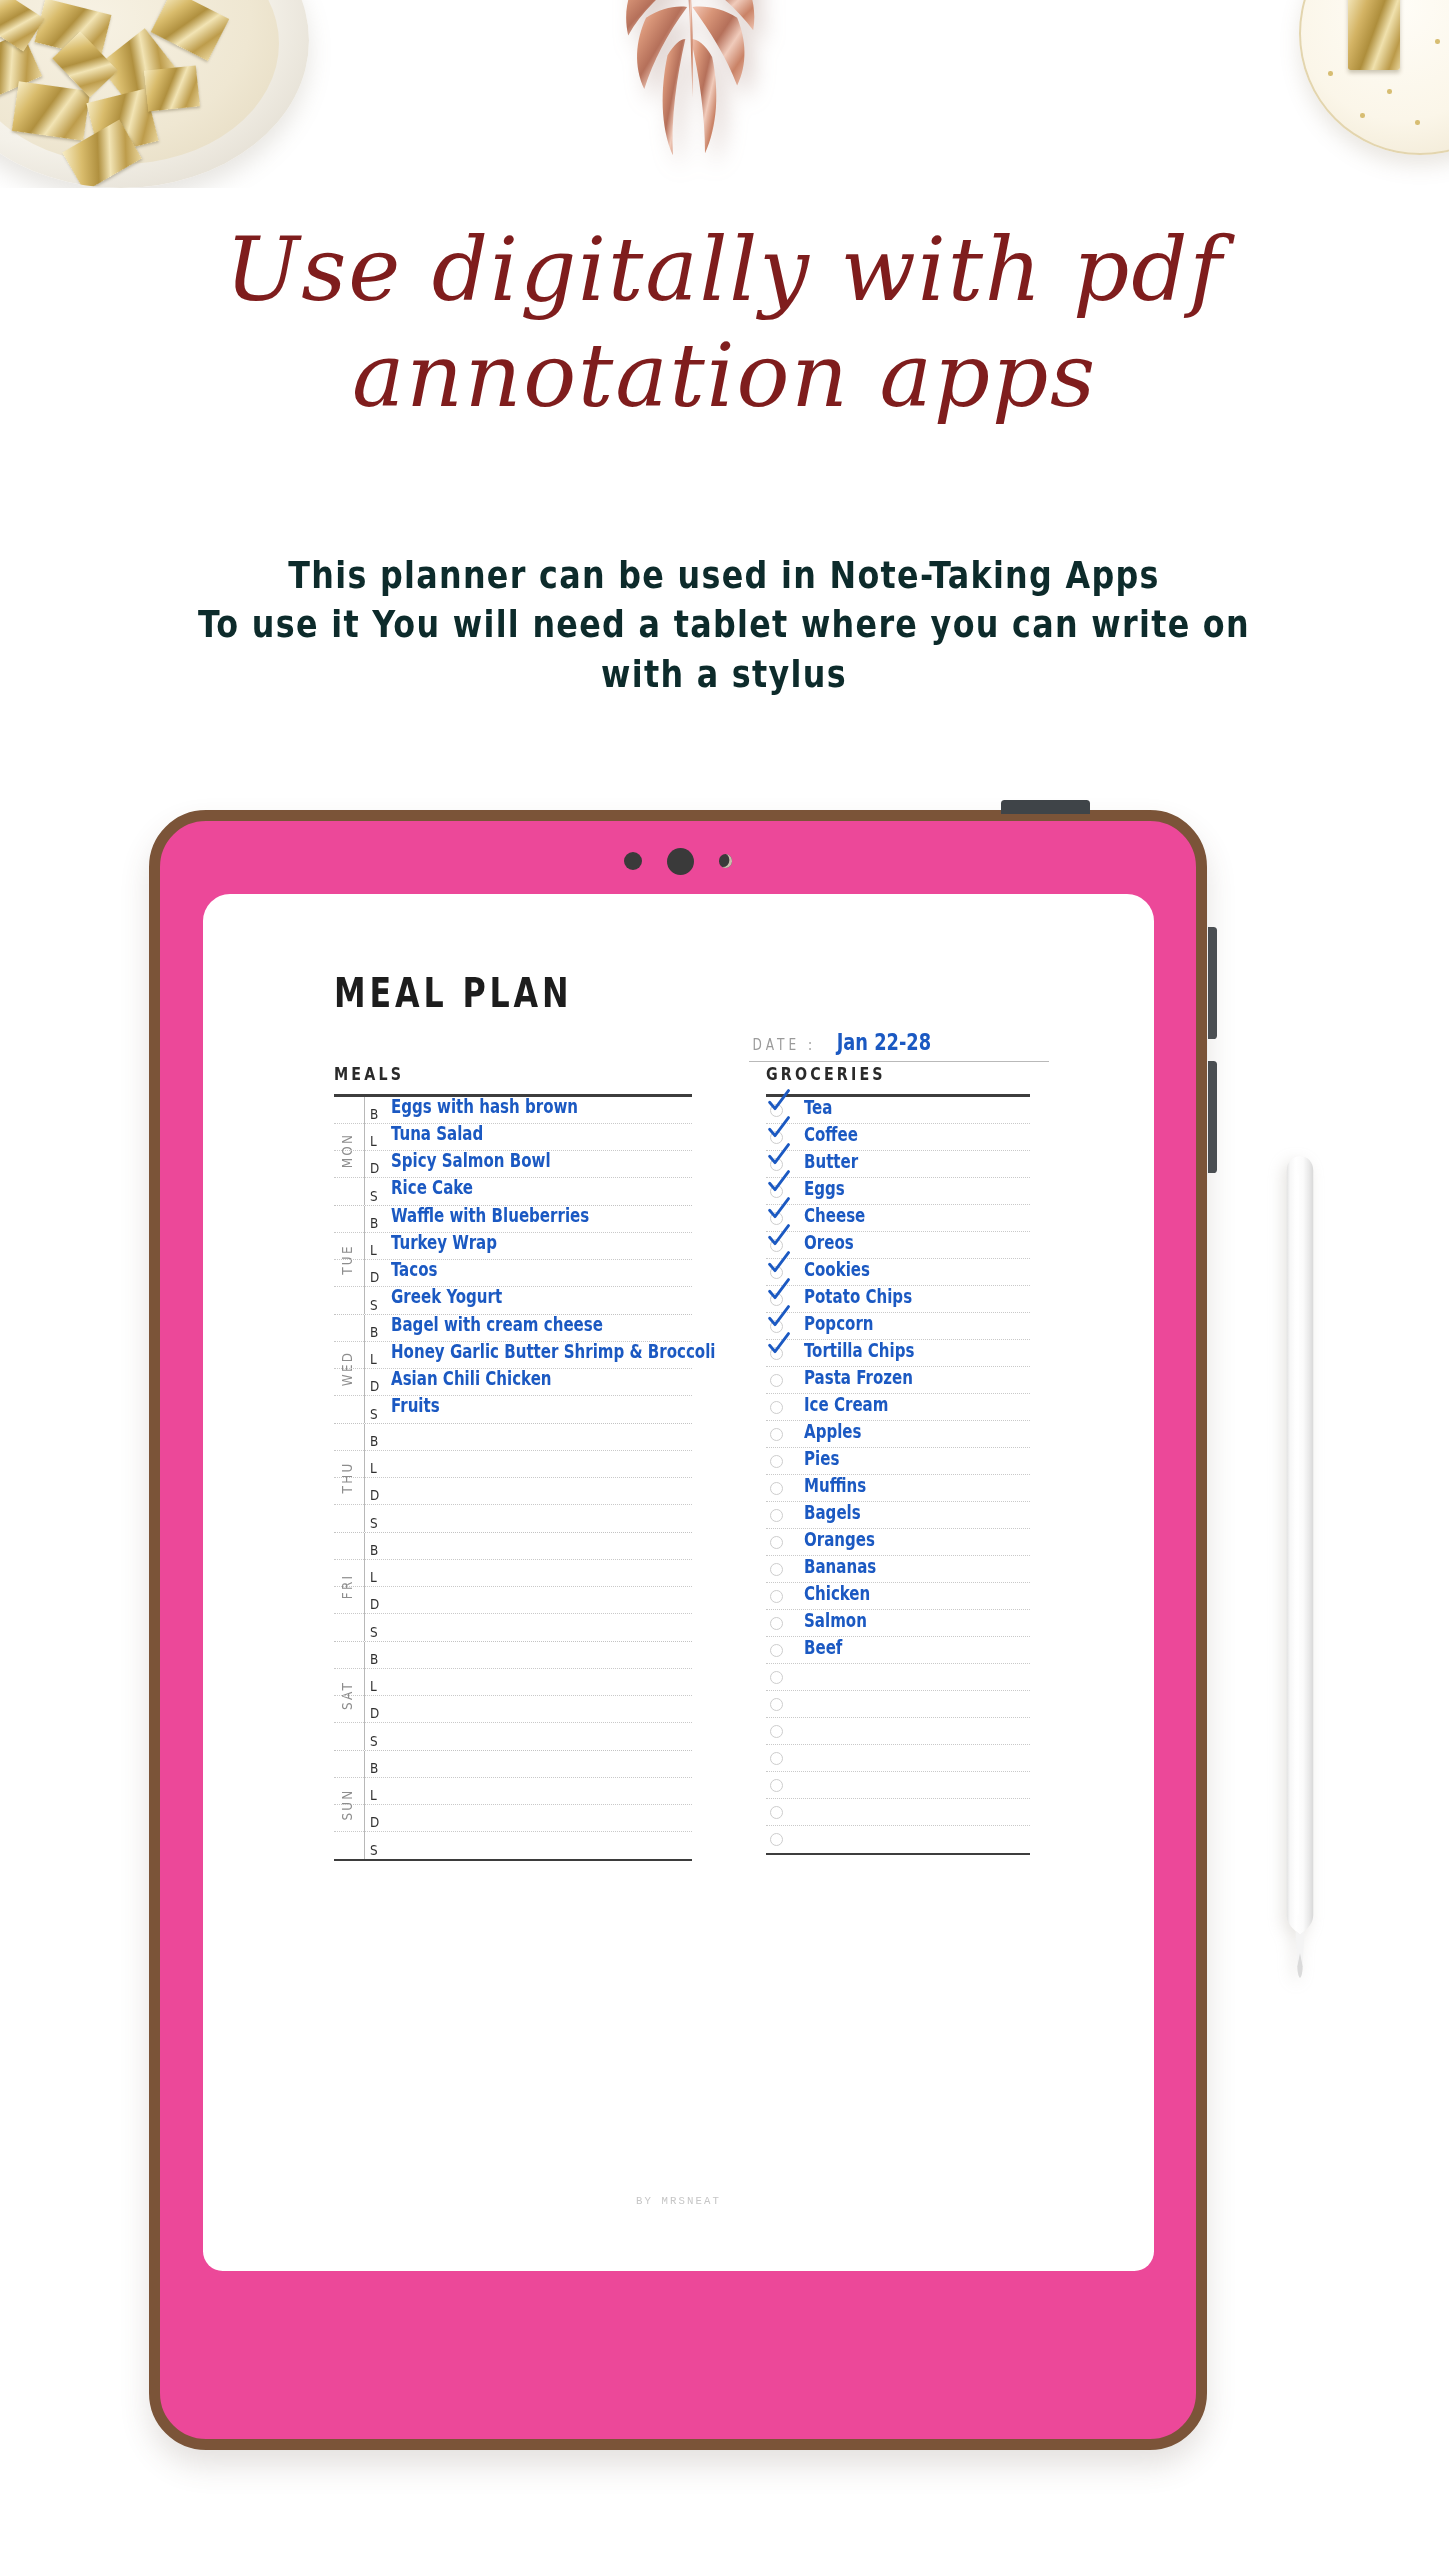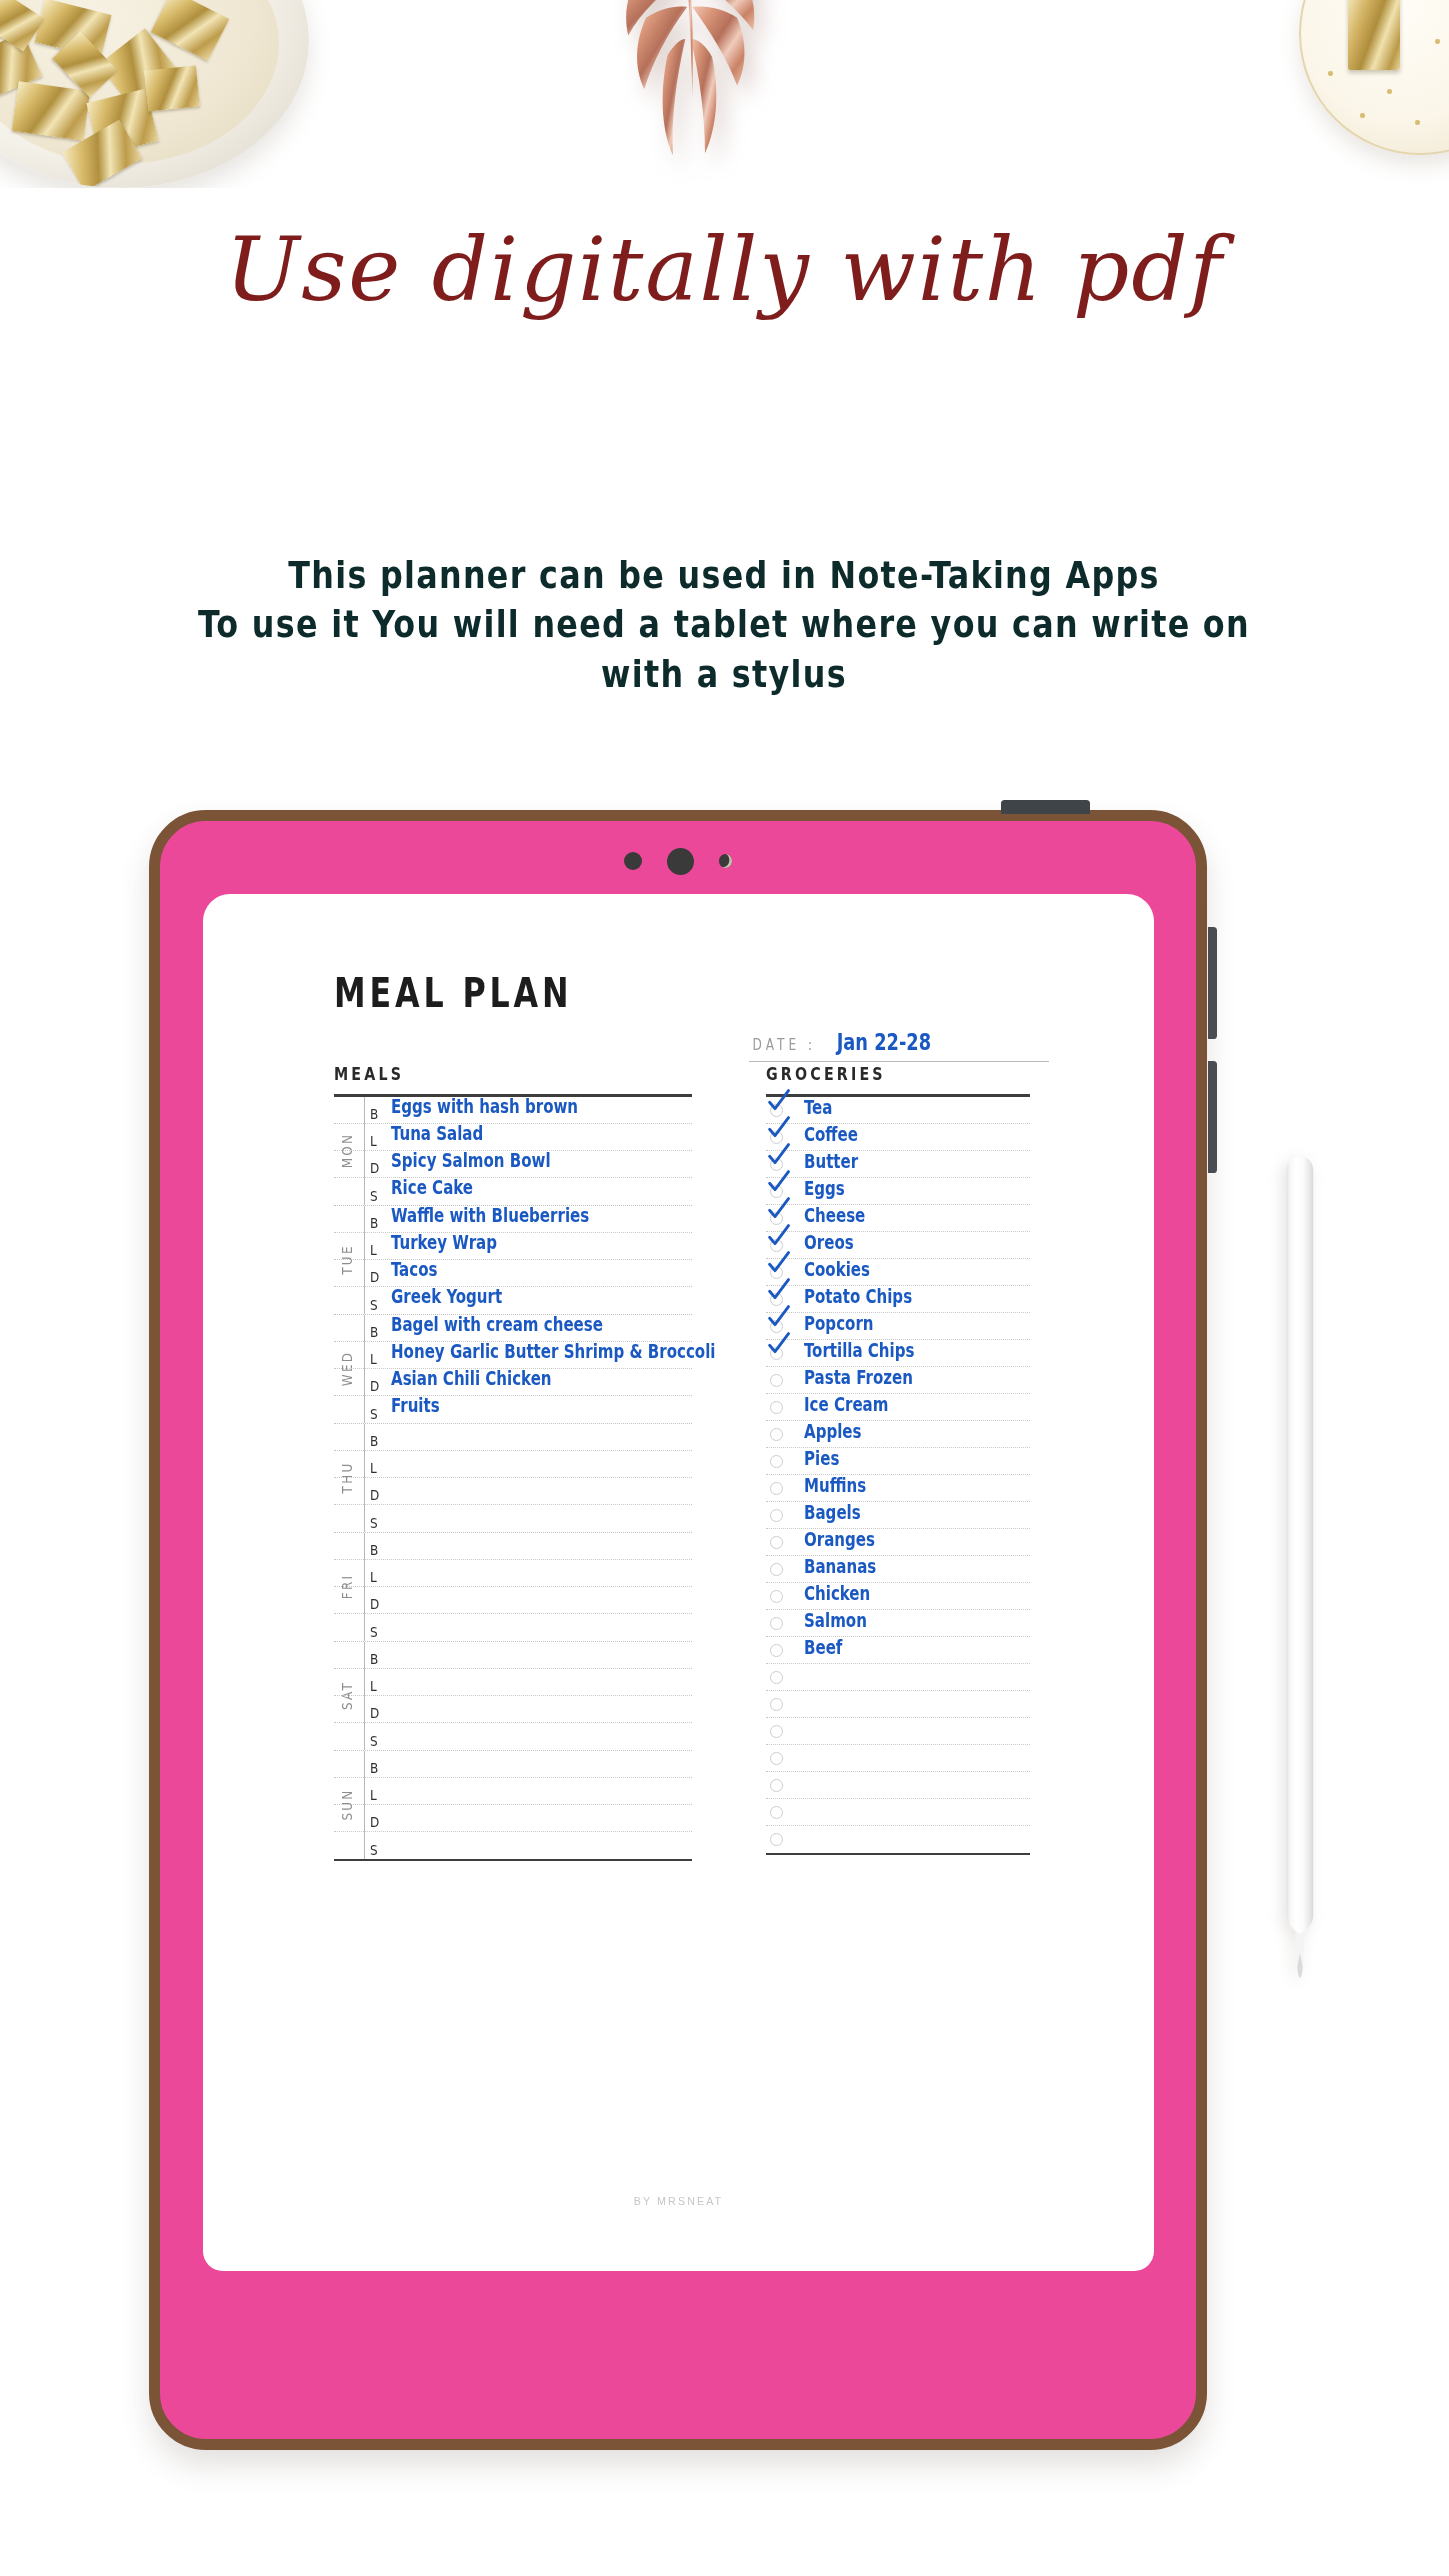--- a/index.html
+++ b/index.html
@@ -189,21 +189,21 @@
   .gtick { position:absolute; left:0px; top:-9.8px; width:27px; height:27px; }
   .glabel {
     position:absolute; left:38px; top:-0.9px; white-space:nowrap;
     font-family:"DejaVu Sans Condensed","Liberation Sans Narrow","Liberation Sans", sans-serif;
     font-size:19px; color:#1b59c2; font-weight:700;
     transform: scaleX(.88); transform-origin:left center;
   }
 
   .pl-footer {
     position:absolute; left:0; top:1301px; width:100%; text-align:center;
-    font-family:Liberation Sans, sans-serif;
+    font-family:Liberation Mono, monospace;
     font-size:10.7px; letter-spacing:2.1px; color:#c6c6c6;
   }
 
   
   .stylus {
     position:absolute; left:1285px; top:1149px; width:30px; height:836px;
     filter: drop-shadow(-3.6px 5.4px 7.2px rgba(140,130,120,.22));
   }
 </style>
 </head>
@@ -260,20 +260,21 @@
       <div class="speck" style="left:134px; top:125px;"></div>
 
       <div class="speck" style="left:59px;  top:199px;"></div>
       <div class="speck" style="left:114px; top:206px;"></div>
       <div class="bigclip"></div>
     </div>
   </div>
 
   <div class="script-head">
     <span>Use digitally with pdf</span>
+    <span class="l2">annotation apps</span>
   </div>
 
   <div class="subtitle">
     <span>This planner can be used in Note-Taking Apps</span>
     <span>To use it You will need a tablet where you can write on</span>
     <span>with a stylus</span>
   </div>
 
   <div class="tablet">
     <div class="pwr-btn"></div>

